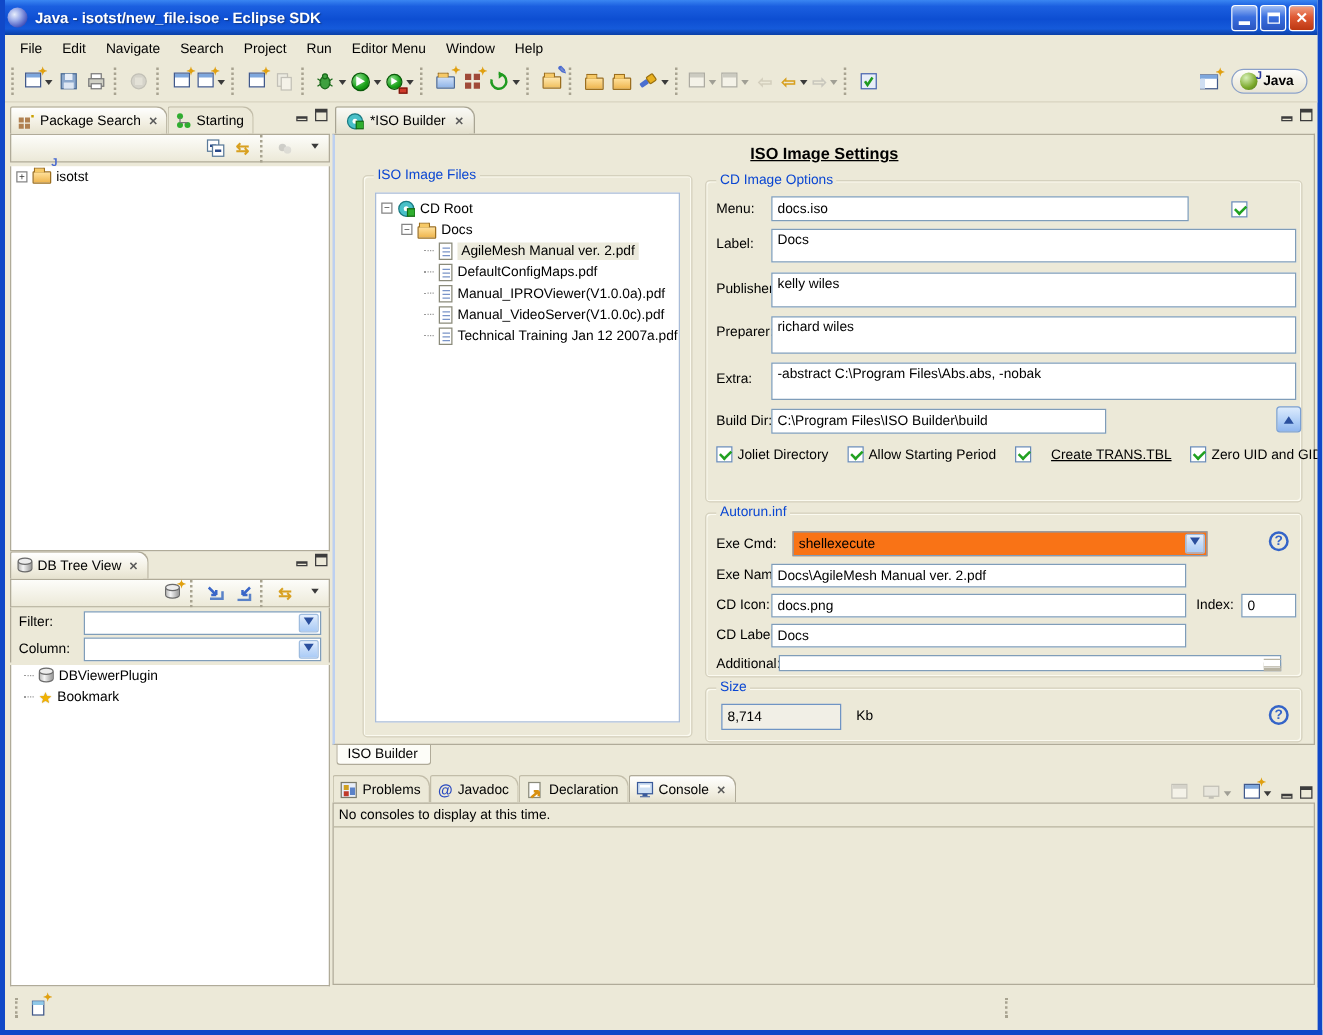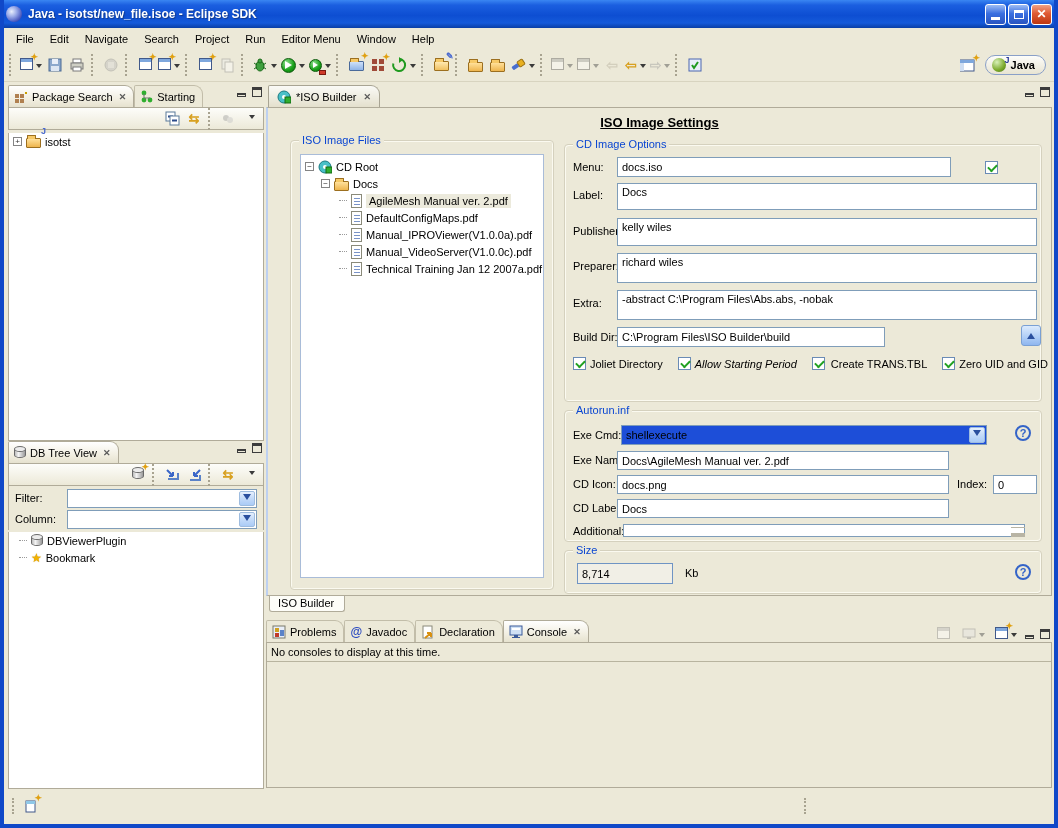--- a/index.html
+++ b/index.html
@@ -512,39 +512,39 @@
         <span class="flabel" style="left:8px;top:186px;">Build Dir:</span>
         <input class="tf" style="left: 52px; top: 182px; width: 268px; height: 20px;" value="C:\Program Files\ISO Builder\build">
         <span style="position:absolute;left:456px;top:180px;width:20px;height:21px;border:1px solid #7aa0d4;border-radius:3px;background:linear-gradient(#dcebfd,#aecdf6 60%,#8fb6ef);display:flex;align-items:center;justify-content:center;">
           <span class="chev-up"></span>
         </span>
         <div style="position:absolute;left:8px;top:212px;display:flex;gap:15px;align-items:center;white-space:nowrap;">
           <span style="display:flex;align-items:center;gap:4px;">
               <span class="cb"></span>
               <span>Joliet Directory</span>
             </span>
-          <span style="display:flex;align-items:center;gap:4px;font-style:italic;">
+          <span style="display:flex;align-items:center;gap:4px;">
               <span class="cb"></span>
               <span>Allow Starting Period</span>
             </span>
-          <span style="display:flex;align-items:center;gap:6px;">
+          <span style="display:flex;align-items:center;gap:16px;text-decoration:underline;">
               <span class="cb"></span>
               <span>Create TRANS.TBL</span>
             </span>
           <span style="display:flex;align-items:center;gap:4px;">
               <span class="cb"></span>
               <span>Zero UID and GID</span>
             </span>
         </div>
       </div>
 
       <div class="grp" style="left:296px;top:302px;width:478px;height:132px;">
         <span class="grp-title">Autorun.inf</span>
         <span class="flabel" style="left:8px;top:18px;">Exe Cmd:</span>
-        <span style="position:absolute;left:56px;top:14px;width:366px;height:20px;border:1px solid #7f9db9;background:#1d4ed8;padding:3px 4px;">
+        <span style="position:absolute;left:69px;top:14px;width:332px;height:20px;border:1px solid #7f9db9;background:#f97316;padding:3px 4px;">
           <span>shellexecute</span>
           <span class="combo-btn">
               <span class="chev-dn" style="margin-top:0;border-top-color:#2a4f9e;"></span>
             </span>
         </span>
         <span class="helpq" style="left:450px;top:14px;">?</span>
         <span class="flabel" style="left:8px;top:43px;">Exe Name:</span>
         <input class="tf" style="left: 52px; top: 40px; width: 332px; height: 19px;" value="Docs\AgileMesh Manual ver. 2.pdf">
         <span class="flabel" style="left:8px;top:67px;">CD Icon:</span>
         <input class="tf" style="left: 52px; top: 64px; width: 332px; height: 19px;" value="docs.png">

